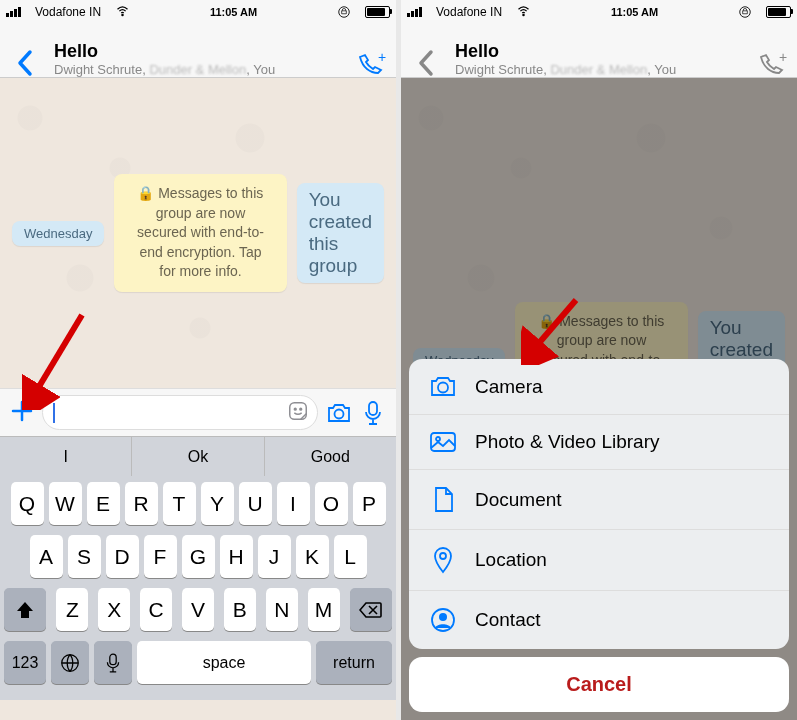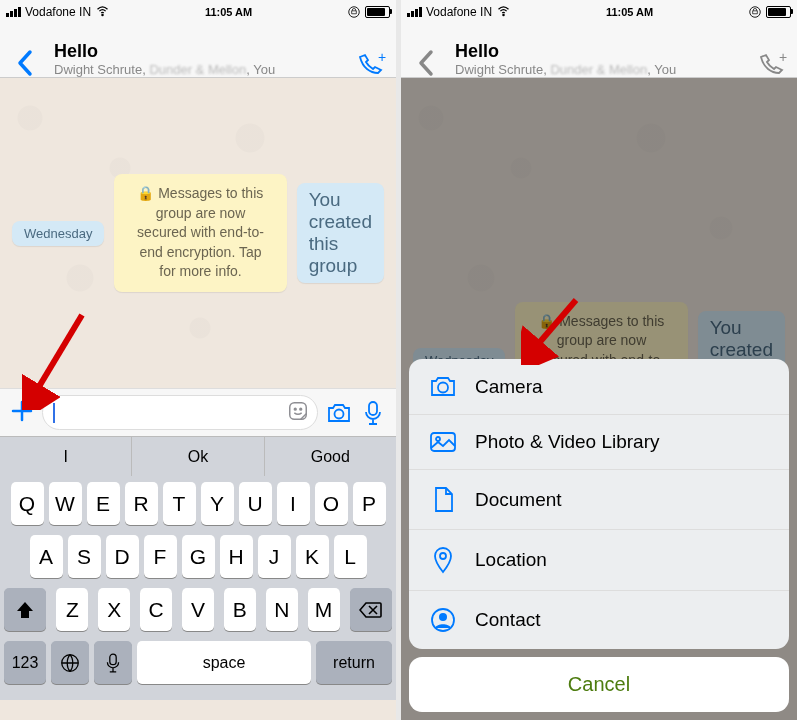--- a/index.html
+++ b/index.html
@@ -24,21 +24,21 @@
     height: 23px;
     background: #f7f7f7;
     display: flex;
     align-items: center;
     justify-content: space-between;
     padding: 0 6px;
     font-size: 12px;
     font-weight: 500;
     color: #000;
   }
-  .status-left, .status-right { display: flex; align-items: center; gap: 4px; text-align: right; }
+  .status-left, .status-right { display: flex; align-items: center; gap: 14px; text-align: right; }
   .status-center { font-weight: 600; font-size: 11px; }
   .signal-bars { display: flex; align-items: flex-end; gap: 1px; }
   .signal-bars span { width: 3px; background: #000; display: block; }
   .signal-bars span:nth-child(1){height:4px}
   .signal-bars span:nth-child(2){height:6px}
   .signal-bars span:nth-child(3){height:8px}
   .signal-bars span:nth-child(4){height:10px}
   .wifi-icon svg { width: 15px; height: 15px; }
   .battery {
     width: 25px; height: 12px; border: 1px solid #000; border-radius: 2px;
@@ -219,22 +219,22 @@
     border-bottom: 1px solid #ddd;
   }
   .sheet-item:last-child { border-bottom: none; }
   .sheet-icon { width: 28px; display: flex; justify-content: center; }
   .cancel-btn {
     background: #fff;
     border-radius: 13px;
     text-align: center;
     padding: 16px;
     font-size: 20px;
-    color: #4d7c0f;
-    font-weight: 400;
+    color: #b91c1c;
+    font-weight: 700;
     margin-top: 8px;
   }
 
   
   .right .status-bar, .right .nav-bar { position: relative; z-index: 1; }
 </style>
 </head>
 <body>
 
 <div class="phone left">

